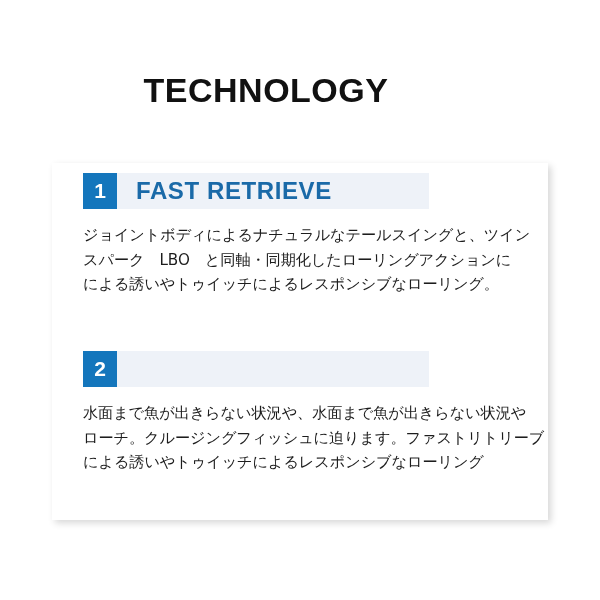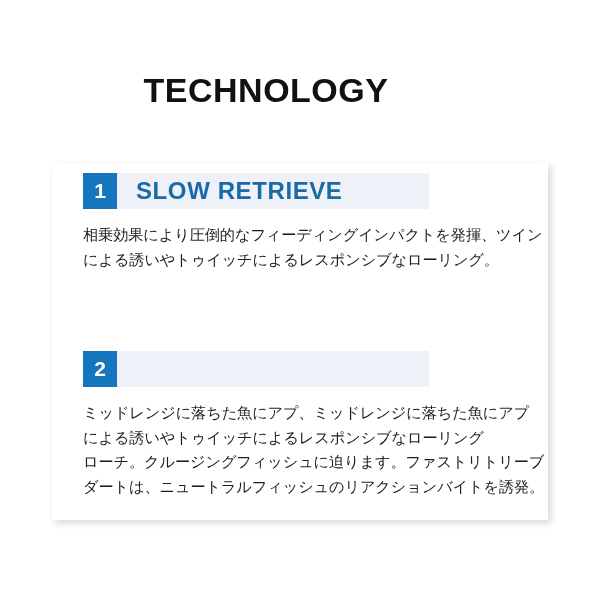--- a/index.html
+++ b/index.html
@@ -107,34 +107,34 @@
 
 <div class="page">
 
   <div class="page-title">TECHNOLOGY</div>
 
   <div class="card">
 
     <div class="section section-1">
       <div class="section-header">
         <div class="num-box">1</div>
-        <div class="section-title">SLOW RETRIEVE</div>
+        <div class="section-title">FAST RETRIEVE</div>
       </div>
       <div class="body-text">
-        <span class="line">相乗効果により圧倒的なフィーディングインパクトを発揮、ツイン</span>
+        <span class="line">ジョイントボディによるナチュラルなテールスイングと、ツイン</span>
+        <span class="line">スパーク　LBO　と同軸・同期化したローリングアクションに</span>
         <span class="line">による誘いやトゥイッチによるレスポンシブなローリング。</span>
       </div>
     </div>
 
     <div class="section section-2">
       <div class="section-header">
         <div class="num-box">2</div>
       </div>
       <div class="body-text">
-        <span class="line">ミッドレンジに落ちた魚にアプ、ミッドレンジに落ちた魚にアプ</span>
+        <span class="line">水面まで魚が出きらない状況や、水面まで魚が出きらない状況や</span>
+        <span class="line">ローチ。クルージングフィッシュに迫ります。ファストリトリーブ</span>
         <span class="line">による誘いやトゥイッチによるレスポンシブなローリング</span>
-        <span class="line">ローチ。クルージングフィッシュに迫ります。ファストリトリーブ</span>
-        <span class="line">ダートは、ニュートラルフィッシュのリアクションバイトを誘発。</span>
       </div>
     </div>
 
   </div>
 </div>
 
 </body></html>

